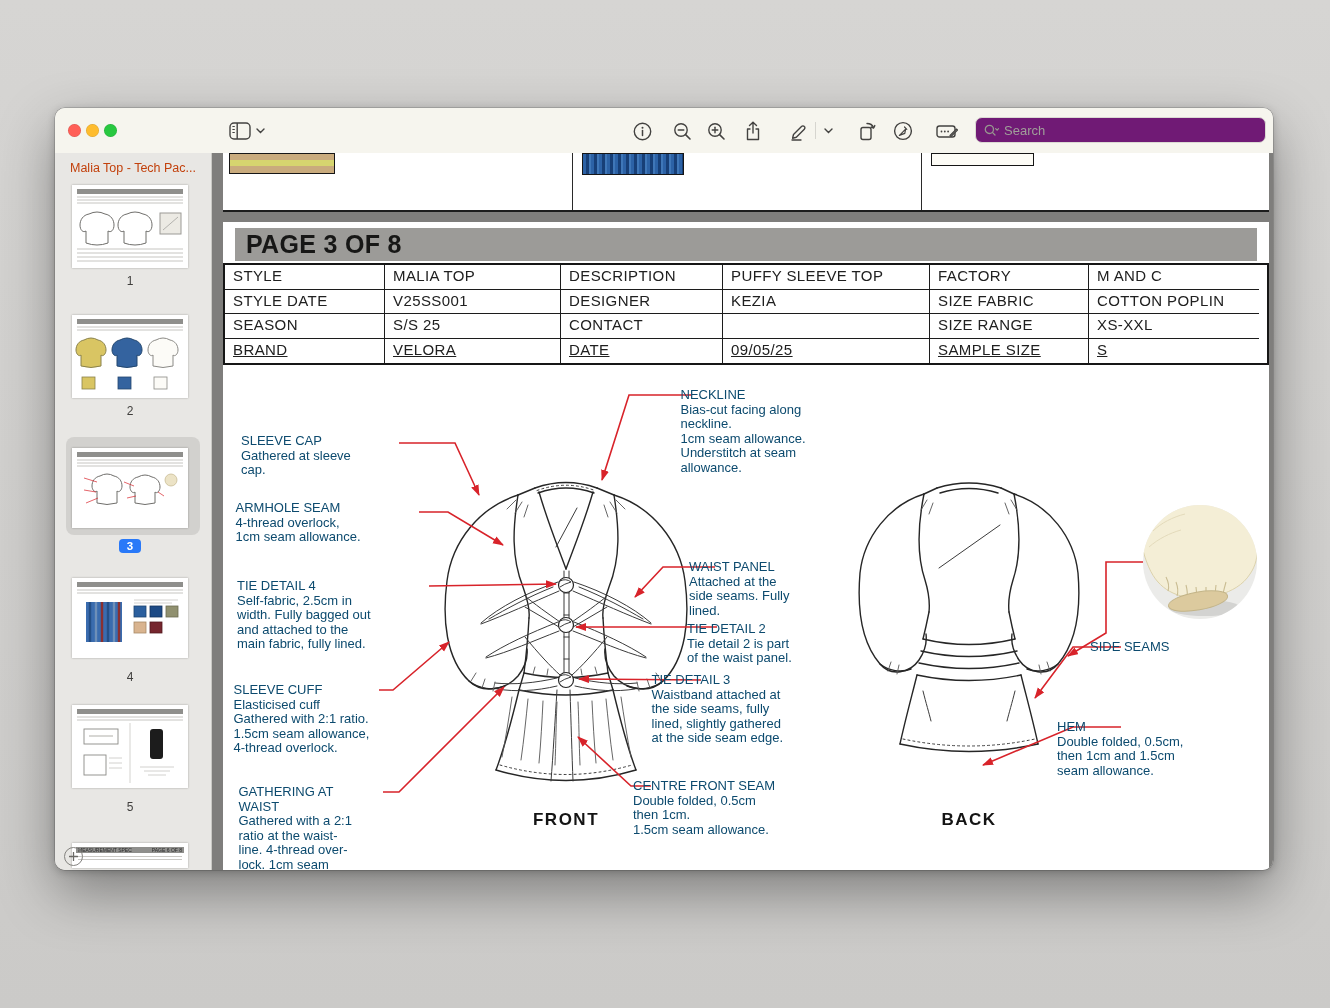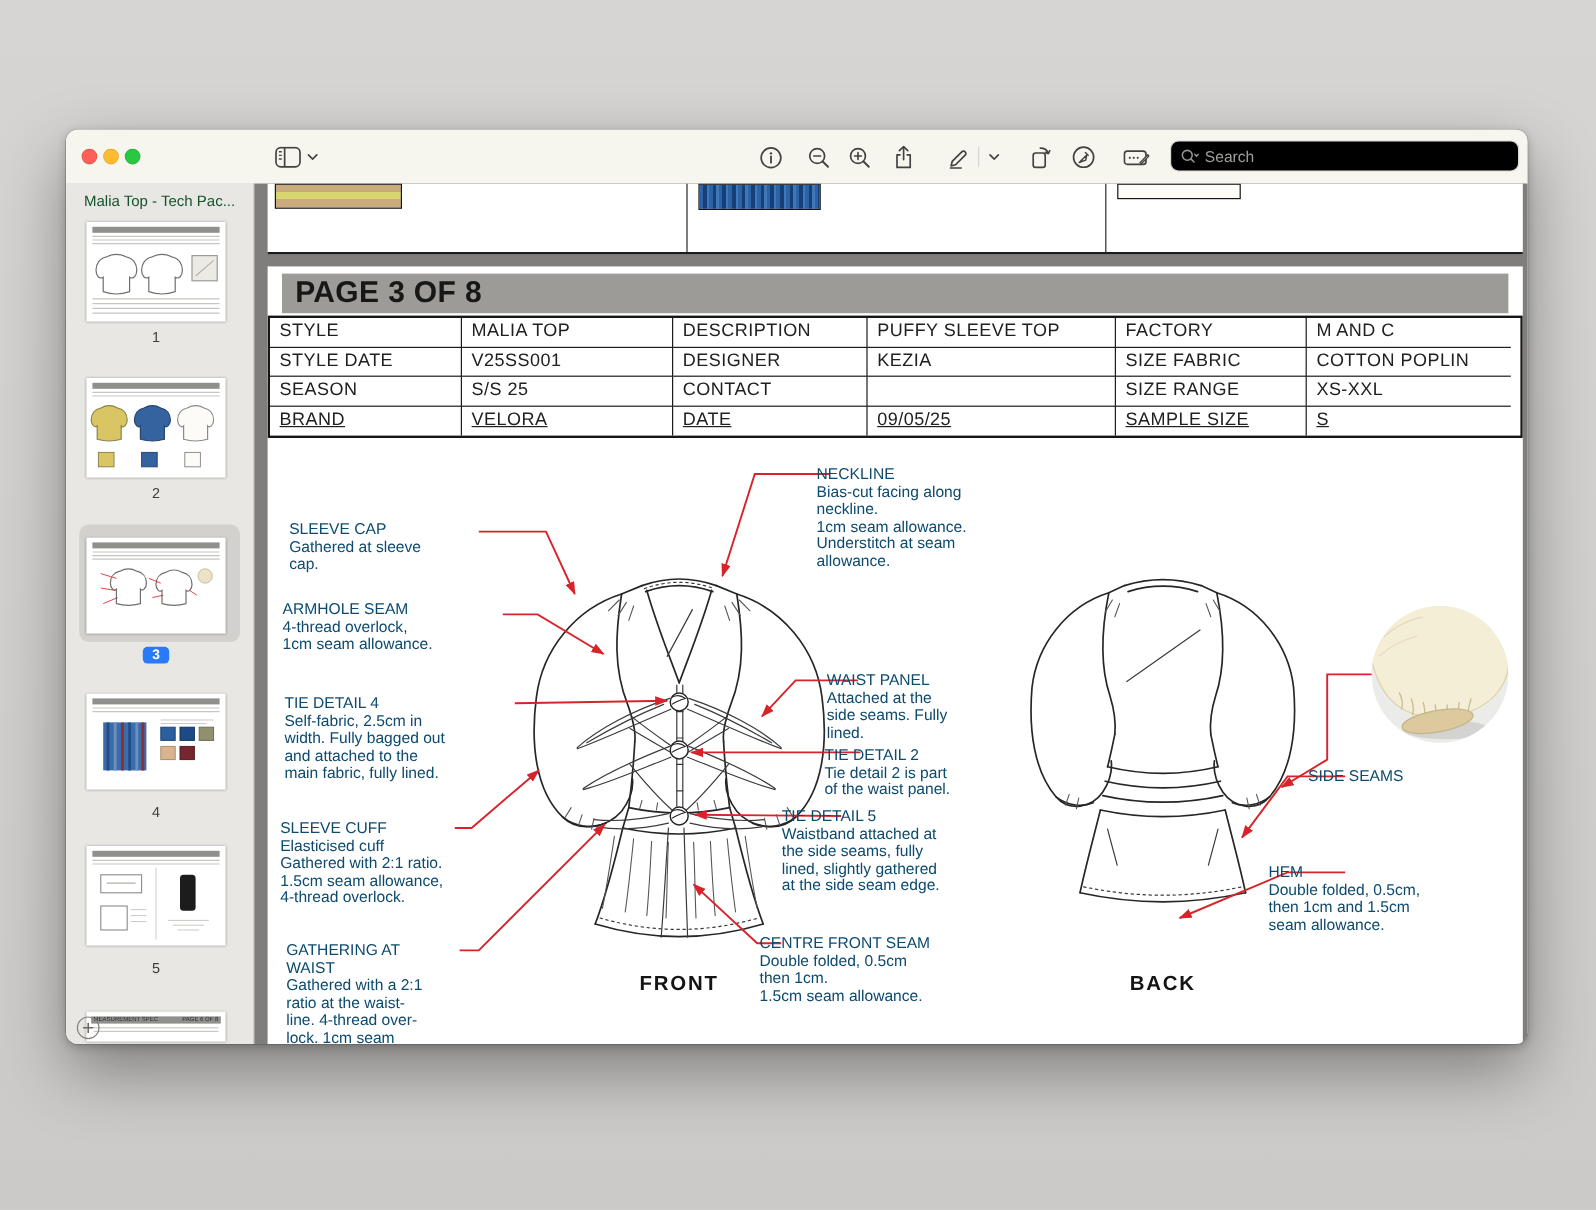--- a/index.html
+++ b/index.html
@@ -12,26 +12,26 @@
   .tl{position:absolute;top:16px;width:13px;height:13px;border-radius:50%;}
   .tl.r{left:13px;background:#ff5f57;box-shadow:inset 0 0 0 .5px rgba(0,0,0,.15);}
   .tl.y{left:31px;background:#febc2e;box-shadow:inset 0 0 0 .5px rgba(0,0,0,.15);}
   .tl.g{left:49px;background:#28c840;box-shadow:inset 0 0 0 .5px rgba(0,0,0,.15);}
   .tbtn{position:absolute;top:11px;width:24px;height:24px;display:flex;align-items:center;justify-content:center;color:#434240;}
   .tbtn svg{display:block;}
   .titleblock{position:absolute;left:225px;top:7px;line-height:1.15;margin-top:44px;}
   .titleblock .t1{font-size:13px;font-weight:700;color:#2e2d2b;}
   .titleblock .t2{font-size:11px;color:#8e8d88;margin-top:1px;}
   .sep{position:absolute;left:760px;top:14px;width:1px;height:17px;background:#d6d5cf;}
-  .search{position:absolute;left:920px;top:9px;width:291px;height:26px;border-radius:7px;background:#000000;
+  .search{position:absolute;left:920px;top:9px;width:291px;height:26px;border-radius:7px;background:#701a75;
     border:1px solid #dbdad3;display:flex;align-items:center;padding:0 8px;box-sizing:border-box;color:#a09f9a;font-size:13px;gap:5px;}
   
   .wbody{position:absolute;top:45px;left:0;right:0;bottom:0;display:flex;}
   .sidebar{position:relative;width:156px;background:#e8e7e4;border-right:1px solid #c9c8c4;flex:none;overflow:hidden;}
-  .sb-title{position:absolute;left:0;top:8px;width:100%;text-align:center;font-size:12.5px;color:#14532d;}
+  .sb-title{position:absolute;left:0;top:8px;width:100%;text-align:center;font-size:12.5px;color:#c2410c;}
   .thumb{position:absolute;left:17px;width:116px;background:#fff;box-shadow:0 0 2px rgba(0,0,0,.3);overflow:hidden;}
   .thumb svg{display:block;}
   .pnum{position:absolute;width:116px;left:17px;text-align:center;font-size:12px;color:#3f3e3c;}
   .selbox{position:absolute;left:11px;top:284px;width:134px;height:98px;border-radius:8px;background:#d2d1ce;}
   .badge{position:absolute;left:64px;top:386px;min-width:10px;padding:1px 6px;border-radius:4px;background:#2979f8;
     color:#fff;font-size:11.5px;font-weight:700;text-align:center;}
   .plusbtn{position:absolute;left:9px;top:694px;width:19px;height:19px;border-radius:50%;border:1.5px solid #83827e;
     color:#6b6a66;display:flex;align-items:center;justify-content:center;box-sizing:border-box;}
   .viewer{position:relative;flex:1;background:#7f7e7c;overflow:hidden;}
   .prevpage{position:absolute;left:11px;top:0;width:1046px;height:57px;background:#fff;border-bottom:2px solid #1c1c1c;}
@@ -532,21 +532,21 @@
             <div class="b">Attached at the
 side seams. Fully
 lined.</div>
           </div>
           <div class="ann" style="left:549px;top:400px;width:170px">
             <div class="t">TIE DETAIL 2</div>
             <div class="b">Tie detail 2 is part
 of the waist panel.</div>
           </div>
           <div class="ann" style="left:526px;top:451px;width:195px">
-            <div class="t">TIE DETAIL 5</div>
+            <div class="t">TIE DETAIL 3</div>
             <div class="b">Waistband attached at
 the side seams, fully
 lined, slightly gathered
 at the side seam edge.</div>
           </div>
           <div class="ann" style="left:500px;top:557px;width:180px">
             <div class="t">CENTRE FRONT SEAM</div>
             <div class="b">Double folded, 0.5cm
 then 1cm.
 1.5cm seam allowance.</div>

